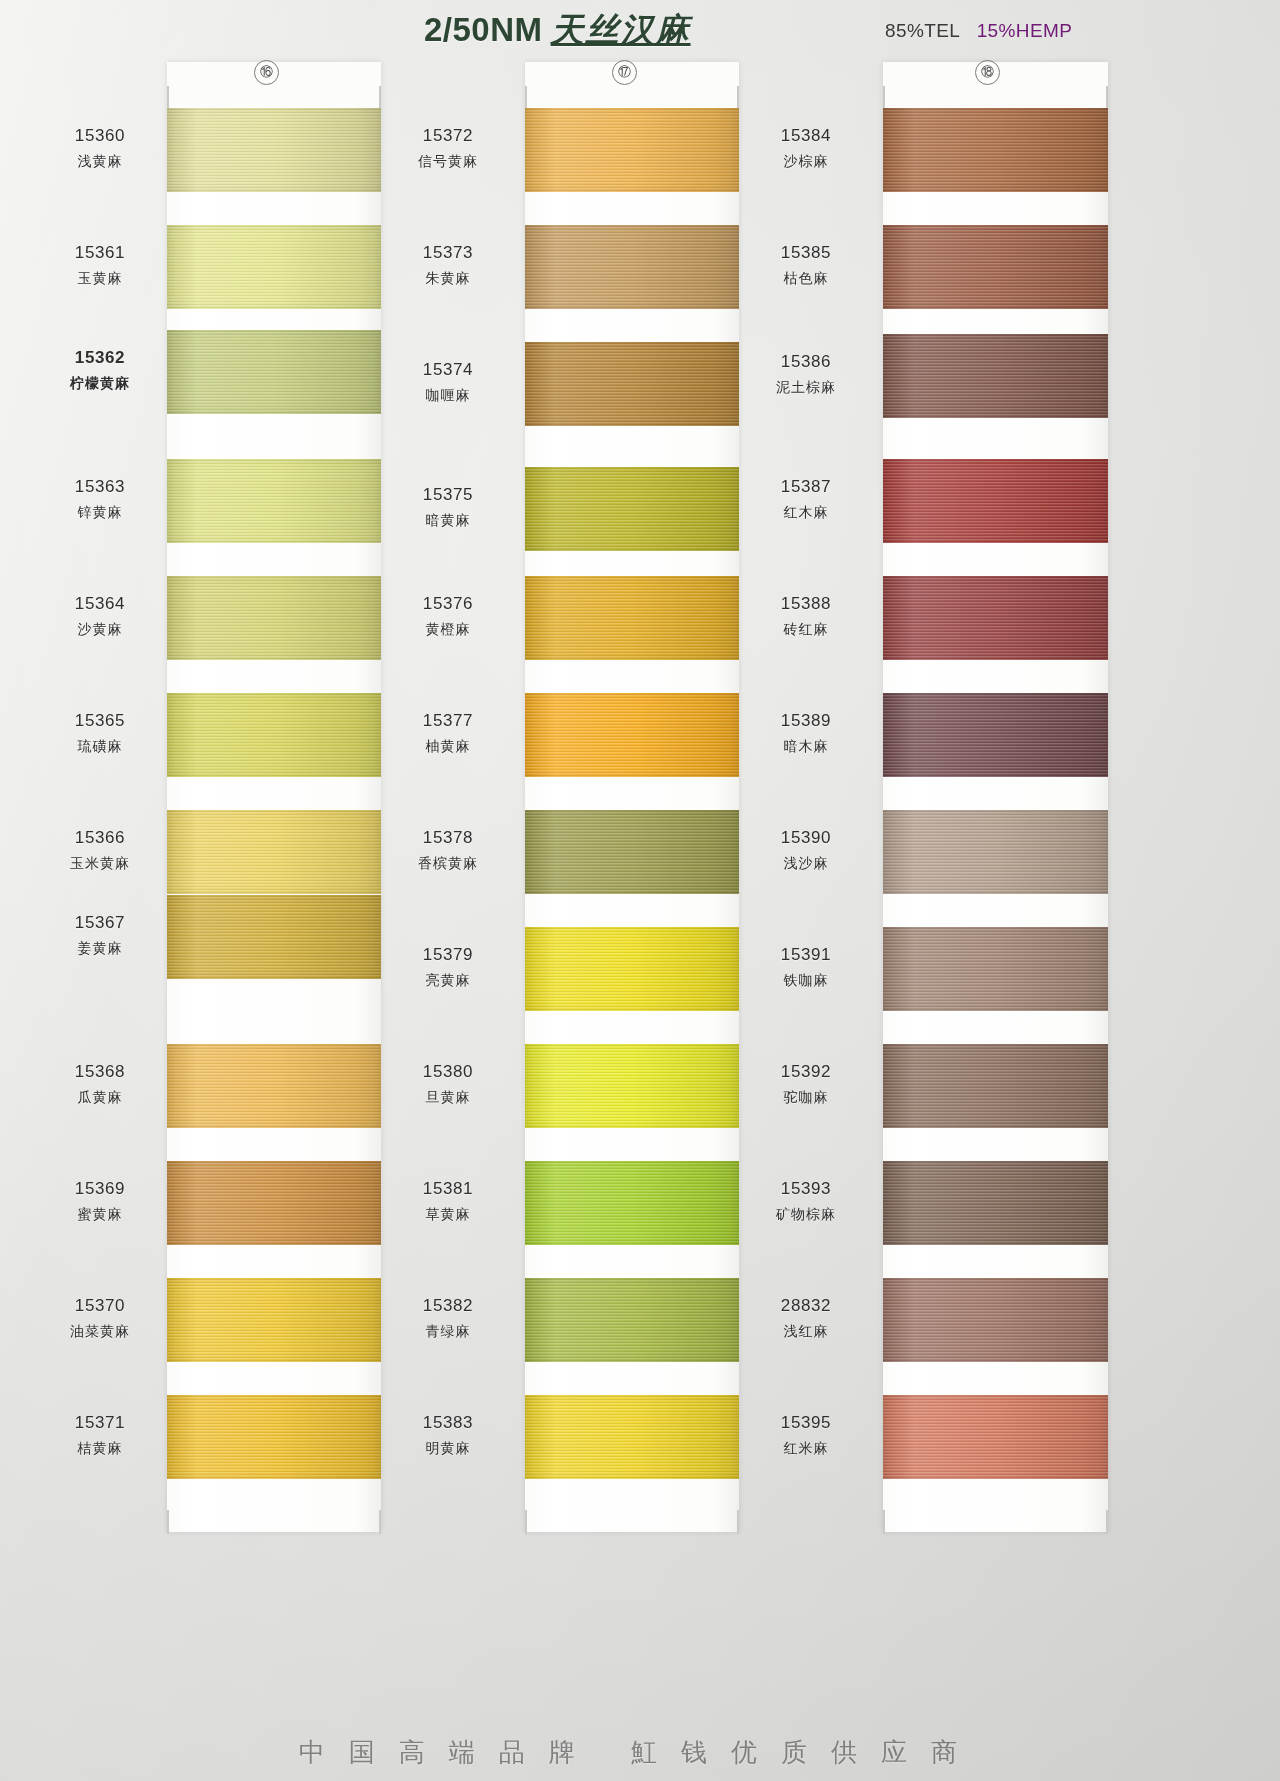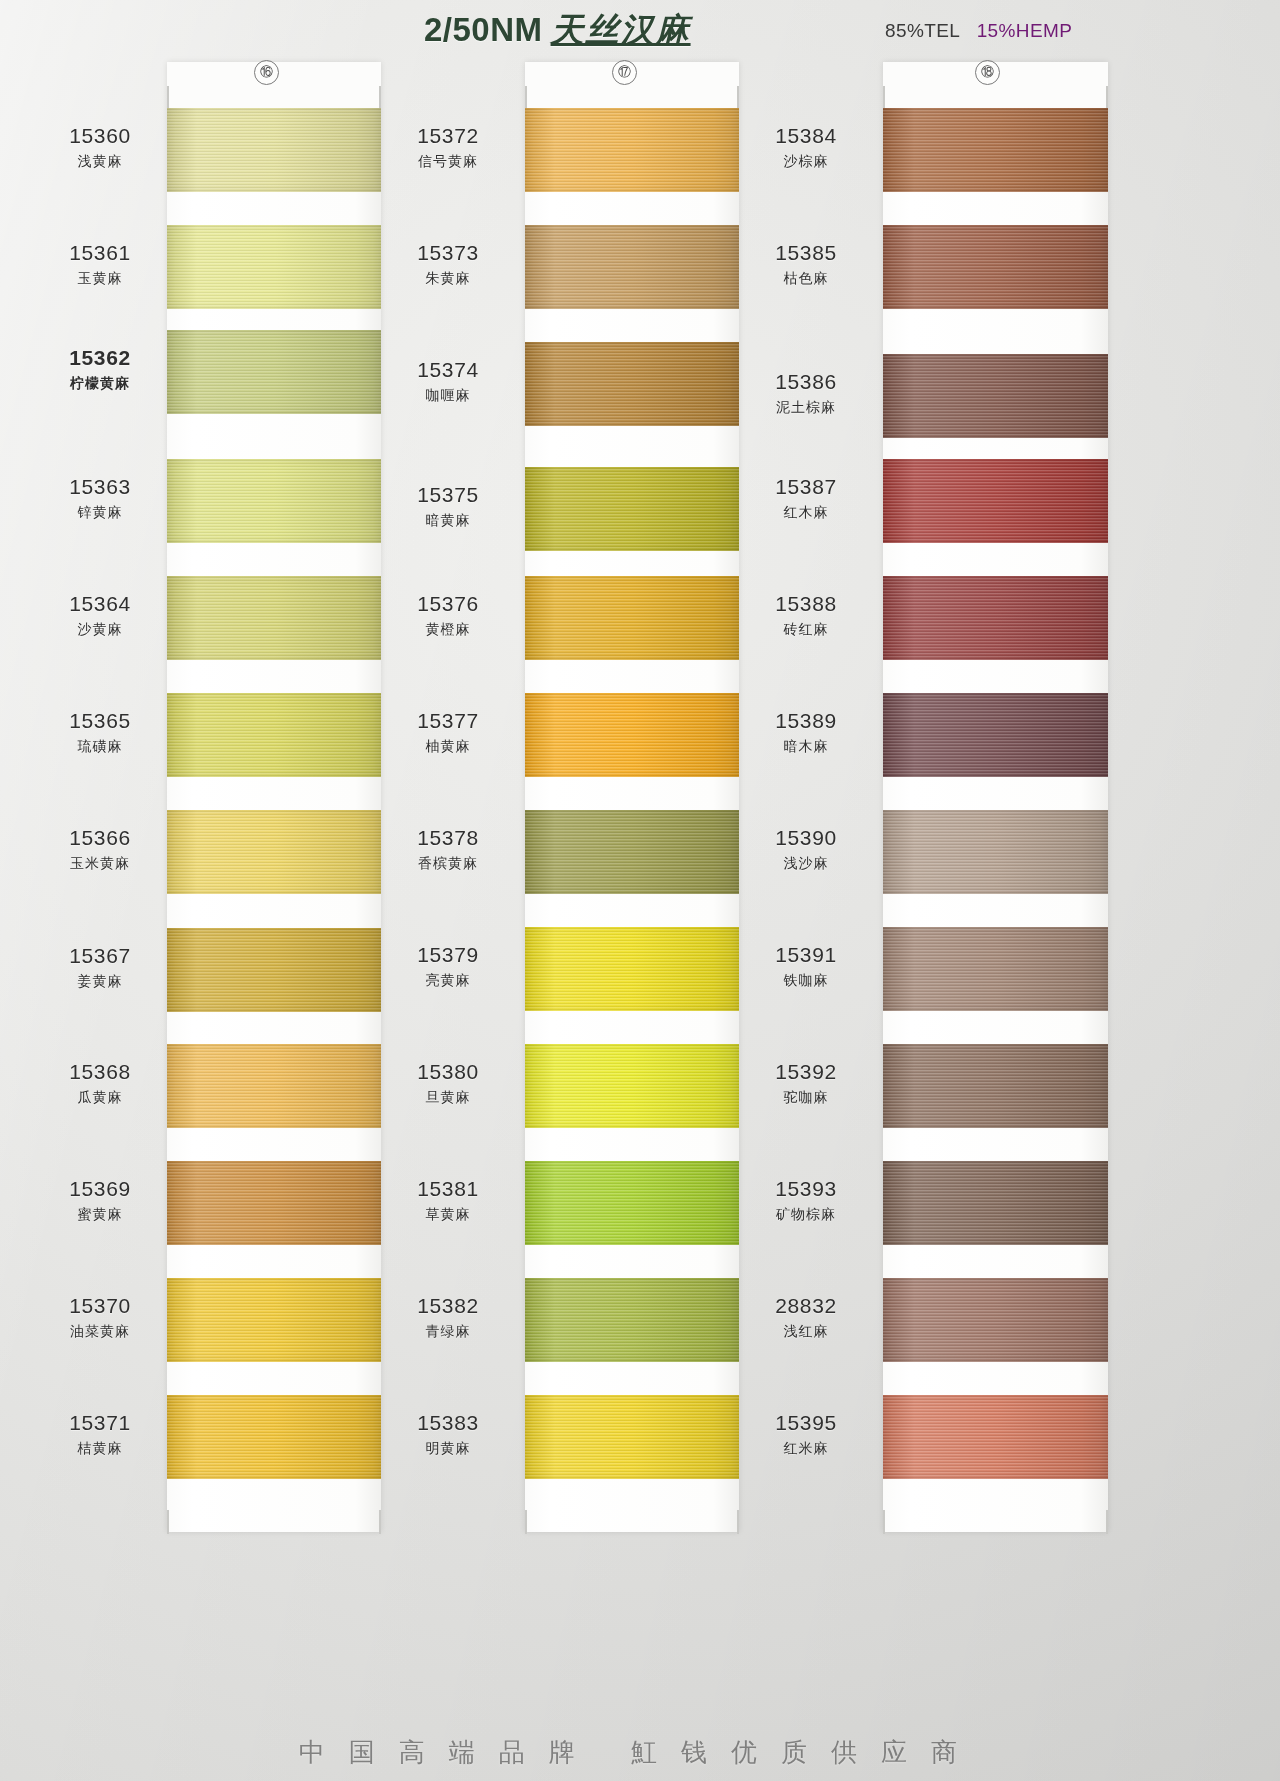--- a/index.html
+++ b/index.html
@@ -107,21 +107,21 @@
     content:"";position:absolute;inset:0;
     background:linear-gradient(90deg,
       rgba(0,0,0,.10) 0%, rgba(255,255,255,.14) 14%,
       rgba(255,255,255,.06) 50%, rgba(0,0,0,.07) 88%, rgba(0,0,0,.14) 100%);
   }
 
   .label{
     position:absolute;left:0;top:16px;width:140px;text-align:center;
     color:#2f2f2f;text-shadow:0 1px 1px rgba(255,255,255,.55);
   }
-  .code{font-size:21px;letter-spacing:.6px;line-height:24px;}
+  .code{font-size:17px;letter-spacing:.6px;line-height:24px;}
   .name{font-family:"DejaVu Sans",sans-serif;font-size:14px;line-height:26px;letter-spacing:1px;}
 
   
   .col-2 .label,.col-3 .label{left:-100px;width:140px;}
   .col-1 .label{left:-90px;width:140px;}
 
   
   .footer{
     position:absolute;left:0;top:1735px;width:1280px;text-align:center;
     font-family:"DejaVu Sans",sans-serif;
@@ -198,21 +198,21 @@
           <div class="name">琉磺麻</div>
         </div>
       </div>
       <div class="row" style="top: 748px;">
         <div class="swatch" style="background: rgb(237, 213, 97);"></div>
         <div class="label">
           <div class="code">15366</div>
           <div class="name">玉米黄麻</div>
         </div>
       </div>
-      <div class="row" style="top: 866px;">
+      <div class="row" style="top: 833px;">
         <div class="swatch" style="background: rgb(209, 174, 58);"></div>
         <div class="label">
           <div class="code">15367</div>
           <div class="name">姜黄麻</div>
         </div>
       </div>
       <div class="row" style="top: 982px;">
         <div class="swatch" style="background: rgb(239, 186, 83);"></div>
         <div class="label">
           <div class="code">15368</div>
@@ -349,21 +349,21 @@
           <div class="name">沙棕麻</div>
         </div>
       </div>
       <div class="row" style="top: 163px;">
         <div class="swatch" style="background: rgb(156, 92, 68);"></div>
         <div class="label">
           <div class="code">15385</div>
           <div class="name">枯色麻</div>
         </div>
       </div>
-      <div class="row" style="top: 292px;">
+      <div class="row" style="top: 272px;">
         <div class="swatch" style="background: rgb(129, 86, 74);"></div>
         <div class="label">
           <div class="code">15386</div>
           <div class="name">泥土棕麻</div>
         </div>
       </div>
       <div class="row" style="top: 397px;">
         <div class="swatch" style="background: rgb(167, 59, 55);"></div>
         <div class="label">
           <div class="code">15387</div>

